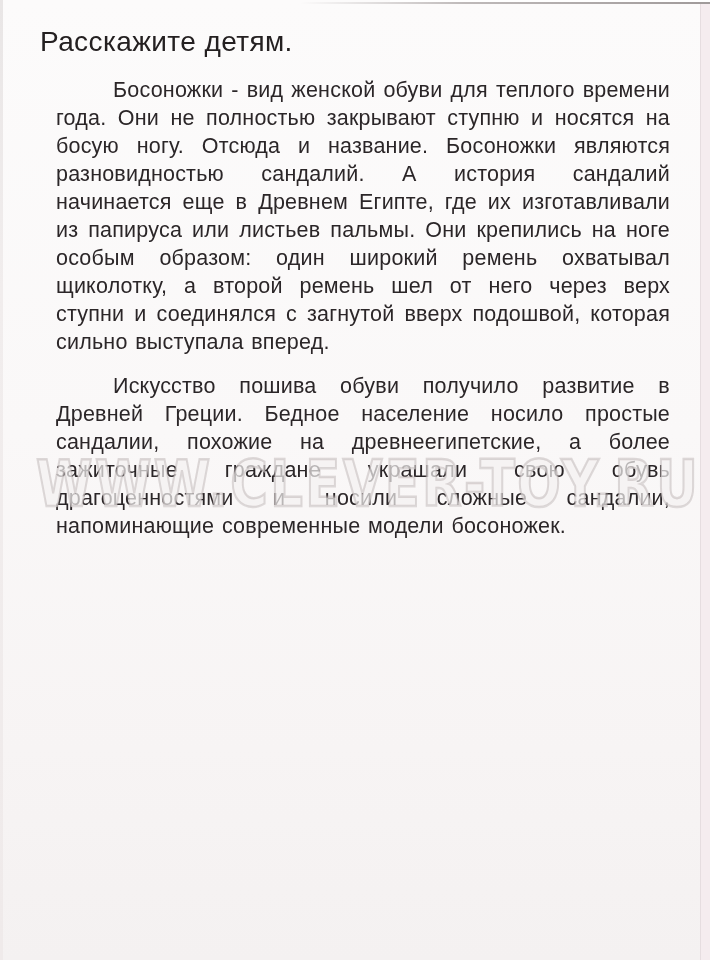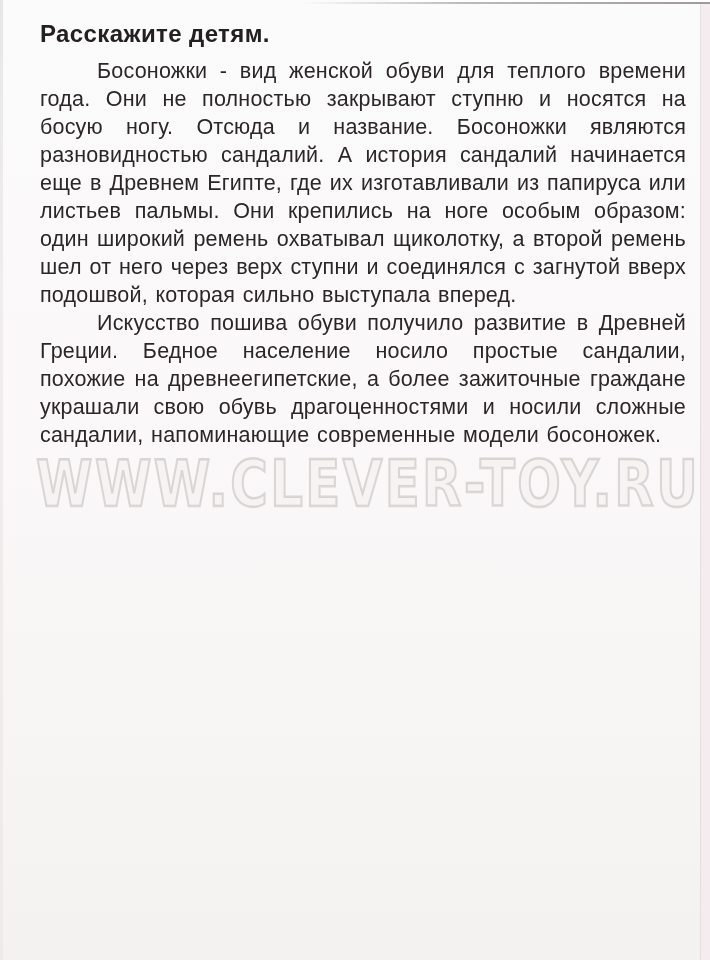--- a/index.html
+++ b/index.html
@@ -43,29 +43,29 @@
     background: linear-gradient(180deg, #e9e6e6, #f1eded 30%, #efeaea 100%);
   }
   .content {
     position: absolute;
     left: 40px;
     right: 24px;
     top: 12px;
     color: #2b2628;
   }
   .title {
-    margin: 4px 0 5px 0;
-    font-size: 24px;
-    font-weight: bold;
+    margin: 12px 0 5px 0;
+    font-size: 28px;
+    font-weight: normal;
     letter-spacing: 0.4px;
     line-height: 36px;
     color: #242021;
   }
   .body-text p {
-    margin: 0;
+    margin: 16px;
     font-size: 21.5px;
     line-height: 28px;
     letter-spacing: 0.2px;
     word-spacing: 1.5px;
     text-align: justify;
     text-indent: 57px;
     color: #2b2628;
   }
   .watermark {
     position: absolute;

